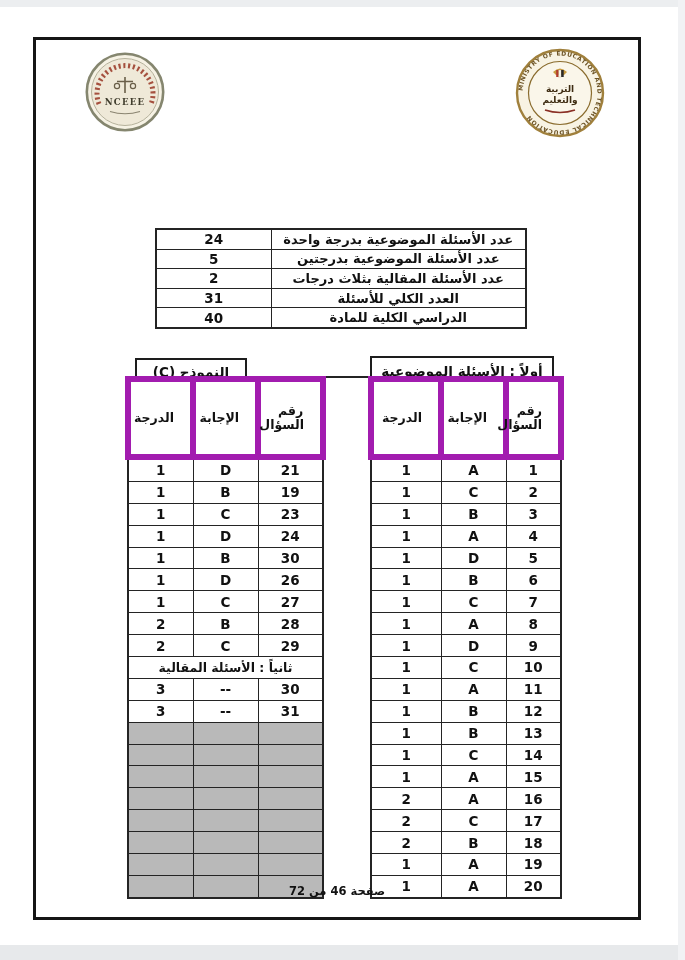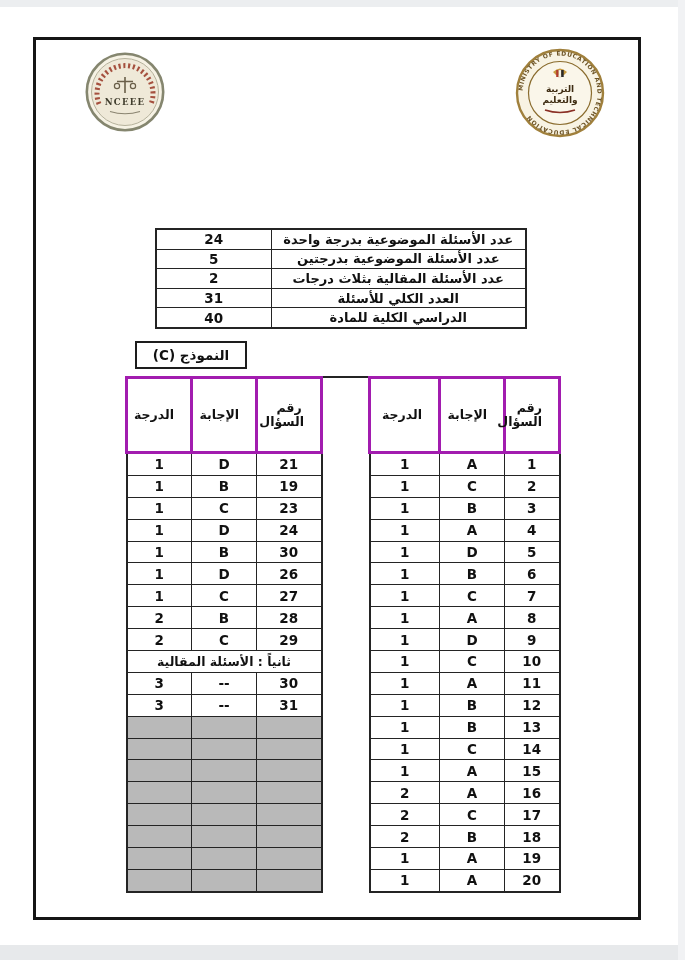--- a/index.html
+++ b/index.html
@@ -45,34 +45,34 @@
     border:1px solid #242424;height:18.6px;padding:0 6px;
     font-weight:700;color:#111;vertical-align:middle;
   }
   #summary-table td.sum-label{font-size:13px;text-align:center;}
   #summary-table td.sum-value{font-size:13.5px;text-align:center;}
 
   
   .section-box{
     position:absolute;border:2px solid #1d1d1d;background:#fff;
     direction:rtl;font-weight:700;color:#111;text-align:center;
-    display:flex;align-items:center;justify-content:center;white-space:nowrap;
+    display:flex;align-items:center;justify-content:center;white-space:nowrap;margin-top:17px;
   }
   #objective-section-box{left:334px;top:299px;width:180px;height:25px;font-size:13.5px;}
   #model-section-box{left:99px;top:301px;width:108px;height:24px;font-size:13.5px;}
 
   
   .anstable{
     position:absolute;border-collapse:collapse;direction:rtl;
     border:2px solid #242424;table-layout:fixed;background:#fff;
   }
   #right-table{left:332px;top:336px;width:190px;}
   #left-table{left:89px;top:336px;width:195px;}
   .anstable th{
-    border:3px solid #a21caf;height:40px;padding:16px;
+    border:6px solid #a21caf;height:40px;padding:16px;
     font-size:12.5px;font-weight:700;color:#111;line-height:1.15;
     text-align:center;vertical-align:middle;
   }
   .anstable td{
     border:1px solid #242424;height:20.9px;padding:0;
     font-size:13.5px;font-weight:700;color:#111;
     text-align:center;vertical-align:middle;
   }
   .anstable tr.gray-row td{background:#b9b9b9;}
   .anstable td.essay-banner{font-size:12.5px;height:20.9px;}
@@ -163,20 +163,21 @@
             <td class="sum-value">31</td>
           </tr>
 
           <tr>
             <td class="sum-label">الدراسي الكلية للمادة</td>
             <td class="sum-value">40</td>
           </tr>
         </tbody>
     </table>
 
+    <div class="section-box" id="objective-section-box">أولاً : الأسئلة الموضوعية</div>
     <div class="section-box" id="model-section-box">النموذج (C)</div>
 
     <div id="table-spacer"></div>
 
     <table class="anstable" id="right-table">
       <colgroup>
           <col style="width:55px">
           <col style="width:65px">
           <col style="width:70px">
         </colgroup>
@@ -444,15 +445,16 @@
           </tr>
 
           <tr class="gray-row">
             <td></td>
             <td></td>
             <td></td>
           </tr>
         </tbody>
     </table>
 
+    <div id="page-footer">صفحة 46 من 72</div>
 
   </div>
 </div>
 
 </body></html>

